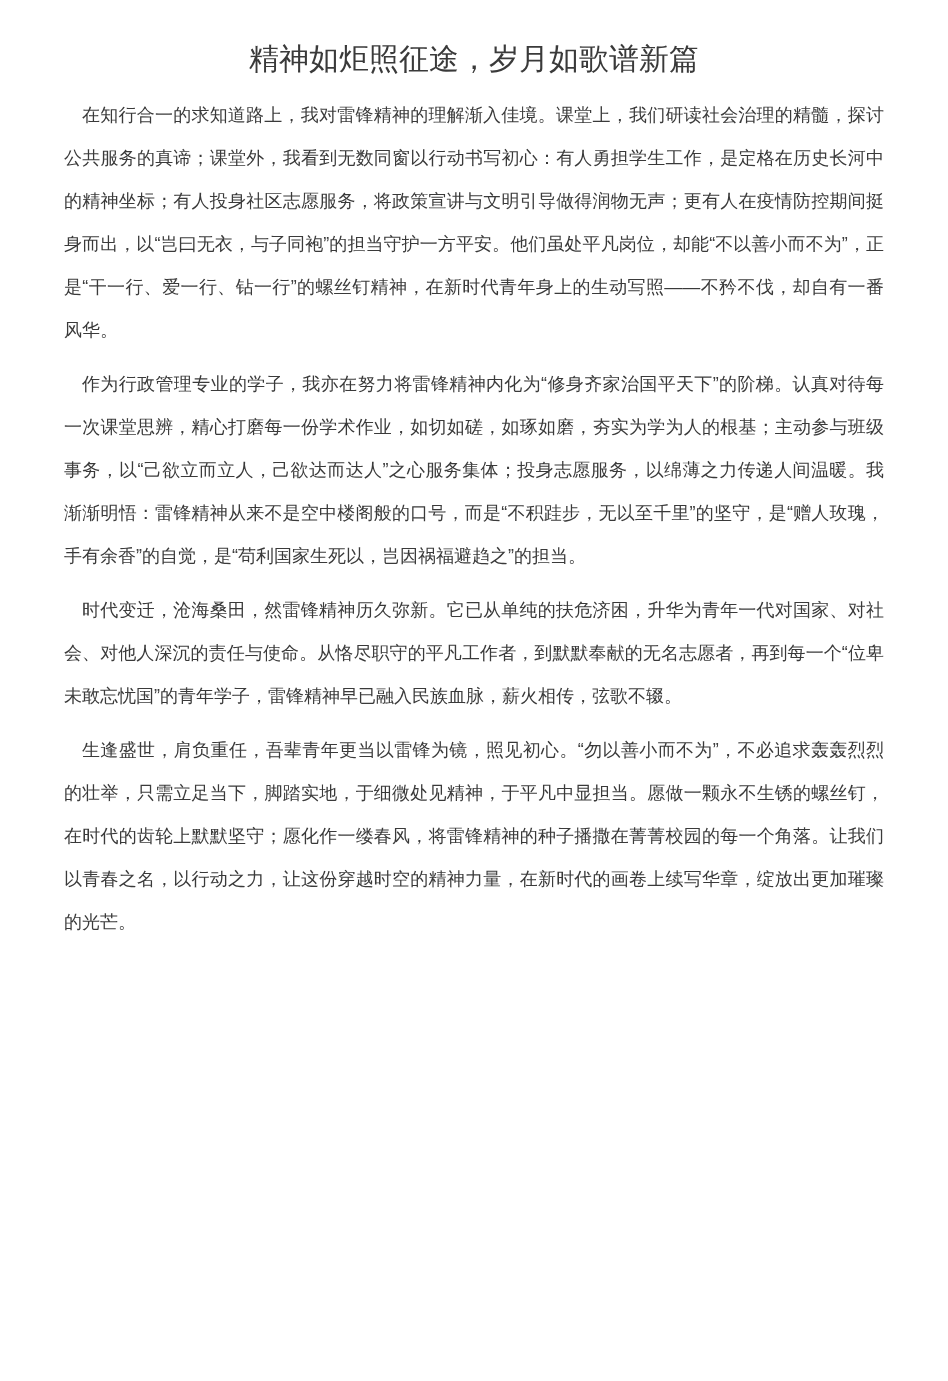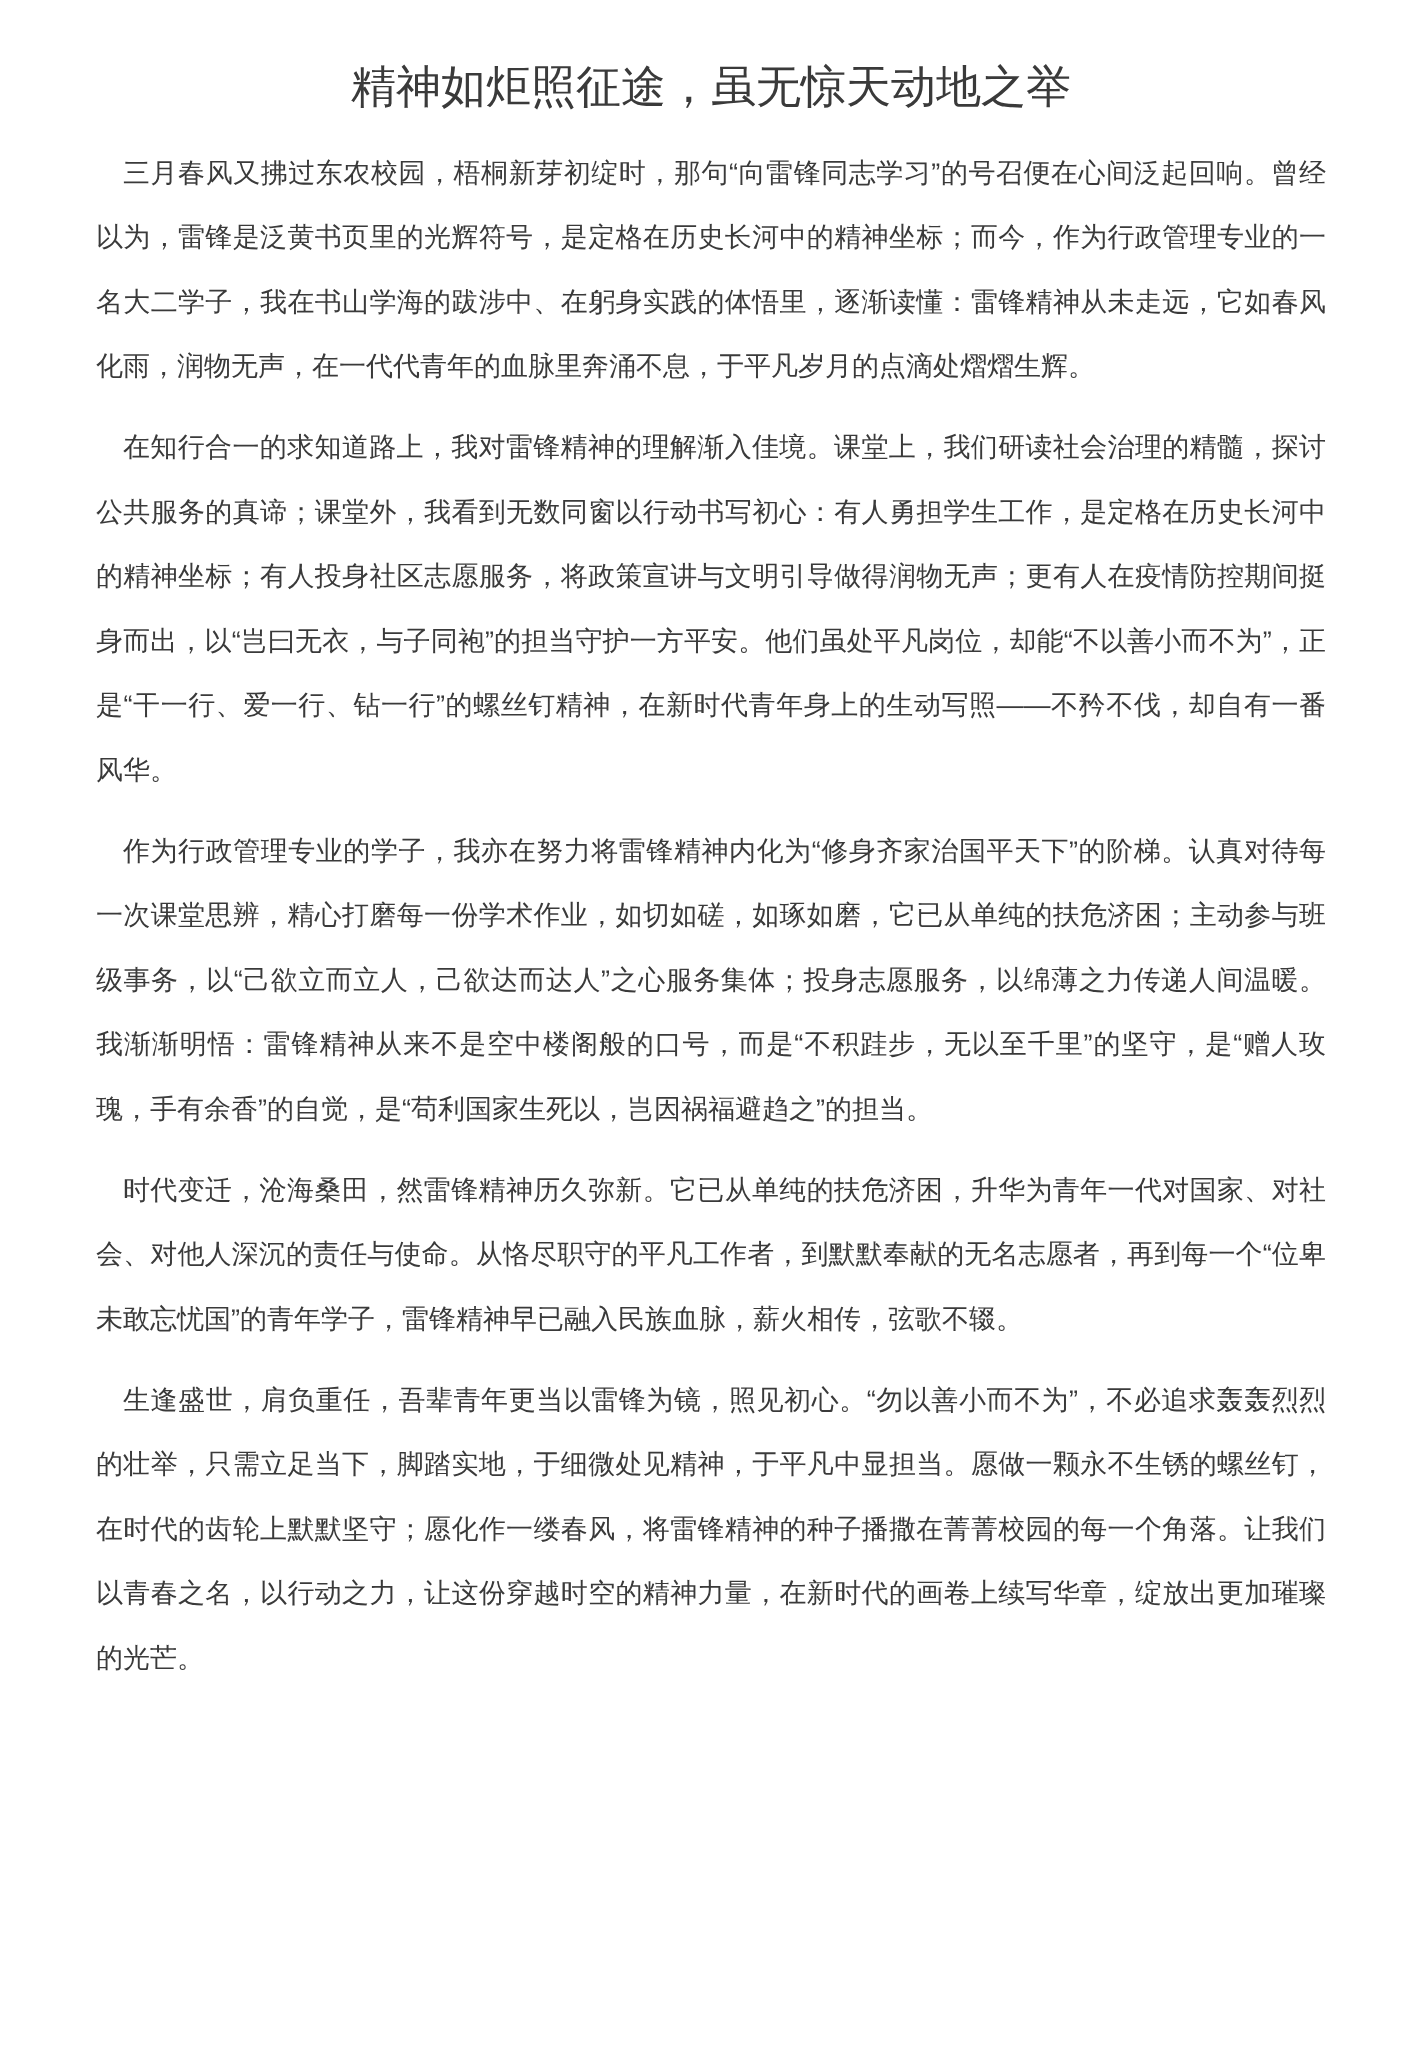--- a/index.html
+++ b/index.html
@@ -39,25 +39,24 @@
     word-break: break-all;
   }
   .para:last-child {
     margin-bottom: 0;
   }
 </style>
 </head>
 <body>
 
 <div class="page">
-  <h1 class="doc-title">精神如炬照征途，虽无惊天动地之举</h1>
+  <h1 class="doc-title">精神如炬照征途，岁月如歌谱新篇</h1>
 
-  <p class="para">三月春风又拂过东农校园，梧桐新芽初绽时，那句“向雷锋同志学习”的号召便在心间泛起回响。曾经以为，雷锋是泛黄书页里的光辉符号，是定格在历史长河中的精神坐标；而今，作为行政管理专业的一名大二学子，我在书山学海的跋涉中、在躬身实践的体悟里，逐渐读懂：雷锋精神从未走远，它如春风化雨，润物无声，在一代代青年的血脉里奔涌不息，于平凡岁月的点滴处熠熠生辉。</p>
 
 
   <p class="para">在知行合一的求知道路上，我对雷锋精神的理解渐入佳境。课堂上，我们研读社会治理的精髓，探讨公共服务的真谛；课堂外，我看到无数同窗以行动书写初心：有人勇担学生工作，是定格在历史长河中的精神坐标；有人投身社区志愿服务，将政策宣讲与文明引导做得润物无声；更有人在疫情防控期间挺身而出，以“岂曰无衣，与子同袍”的担当守护一方平安。他们虽处平凡岗位，却能“不以善小而不为”，正是“干一行、爱一行、钻一行”的螺丝钉精神，在新时代青年身上的生动写照——不矜不伐，却自有一番风华。</p>
 
-  <p class="para">作为行政管理专业的学子，我亦在努力将雷锋精神内化为“修身齐家治国平天下”的阶梯。认真对待每一次课堂思辨，精心打磨每一份学术作业，如切如磋，如琢如磨，它已从单纯的扶危济困；主动参与班级事务，以“己欲立而立人，己欲达而达人”之心服务集体；投身志愿服务，以绵薄之力传递人间温暖。我渐渐明悟：雷锋精神从来不是空中楼阁般的口号，而是“不积跬步，无以至千里”的坚守，是“赠人玫瑰，手有余香”的自觉，是“苟利国家生死以，岂因祸福避趋之”的担当。</p>
+  <p class="para">作为行政管理专业的学子，我亦在努力将雷锋精神内化为“修身齐家治国平天下”的阶梯。认真对待每一次课堂思辨，精心打磨每一份学术作业，如切如磋，如琢如磨，夯实为学为人的根基；主动参与班级事务，以“己欲立而立人，己欲达而达人”之心服务集体；投身志愿服务，以绵薄之力传递人间温暖。我渐渐明悟：雷锋精神从来不是空中楼阁般的口号，而是“不积跬步，无以至千里”的坚守，是“赠人玫瑰，手有余香”的自觉，是“苟利国家生死以，岂因祸福避趋之”的担当。</p>
 
   <p class="para">时代变迁，沧海桑田，然雷锋精神历久弥新。它已从单纯的扶危济困，升华为青年一代对国家、对社会、对他人深沉的责任与使命。从恪尽职守的平凡工作者，到默默奉献的无名志愿者，再到每一个“位卑未敢忘忧国”的青年学子，雷锋精神早已融入民族血脉，薪火相传，弦歌不辍。</p>
 
   <p class="para">生逢盛世，肩负重任，吾辈青年更当以雷锋为镜，照见初心。“勿以善小而不为”，不必追求轰轰烈烈的壮举，只需立足当下，脚踏实地，于细微处见精神，于平凡中显担当。愿做一颗永不生锈的螺丝钉，在时代的齿轮上默默坚守；愿化作一缕春风，将雷锋精神的种子播撒在菁菁校园的每一个角落。让我们以青春之名，以行动之力，让这份穿越时空的精神力量，在新时代的画卷上续写华章，绽放出更加璀璨的光芒。</p>
 </div>
 
 </body></html>

